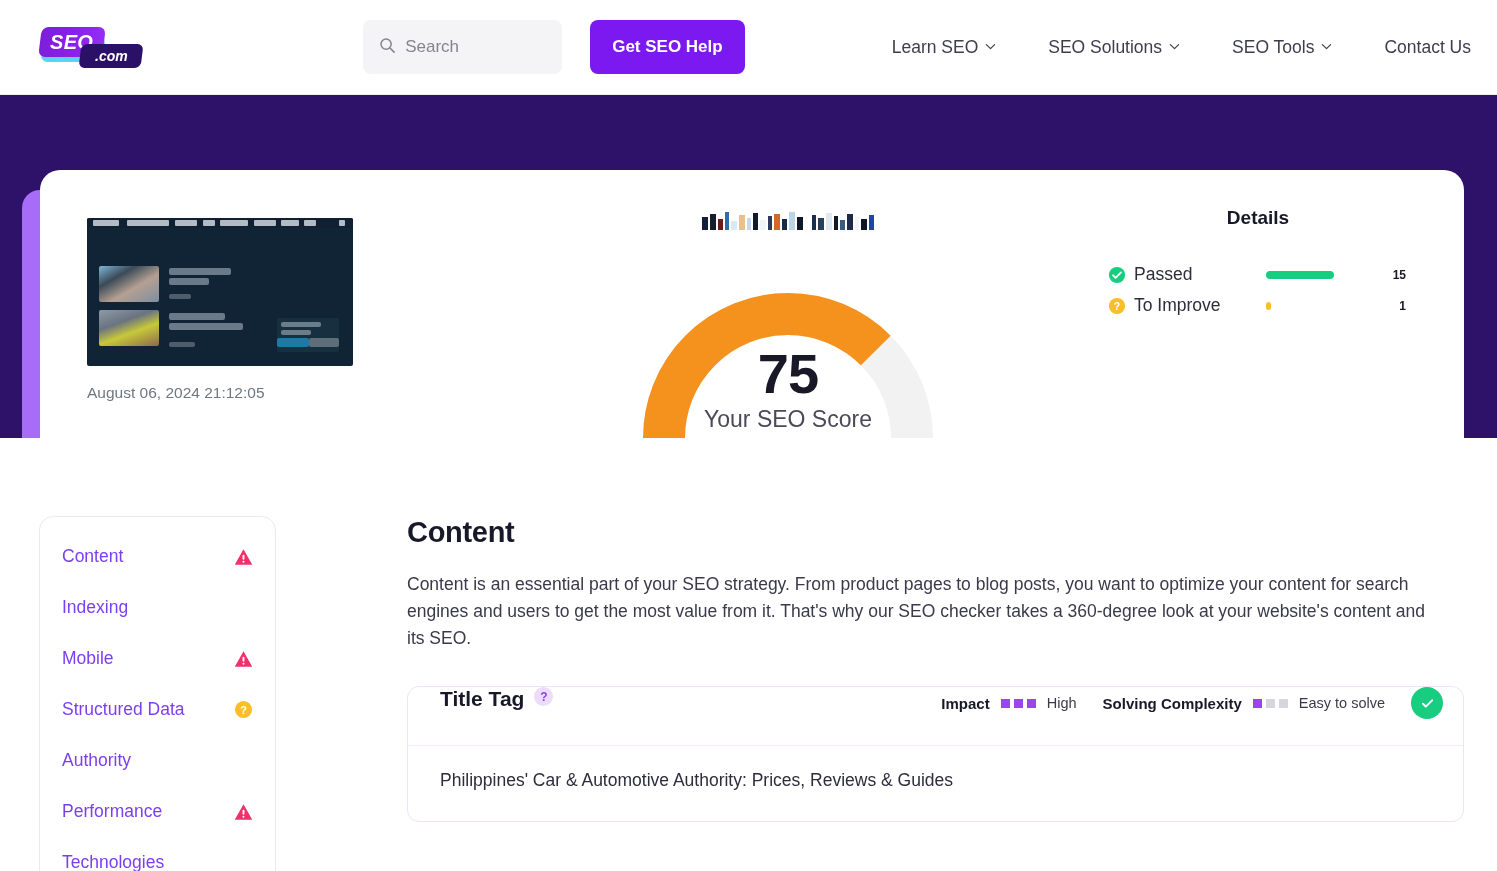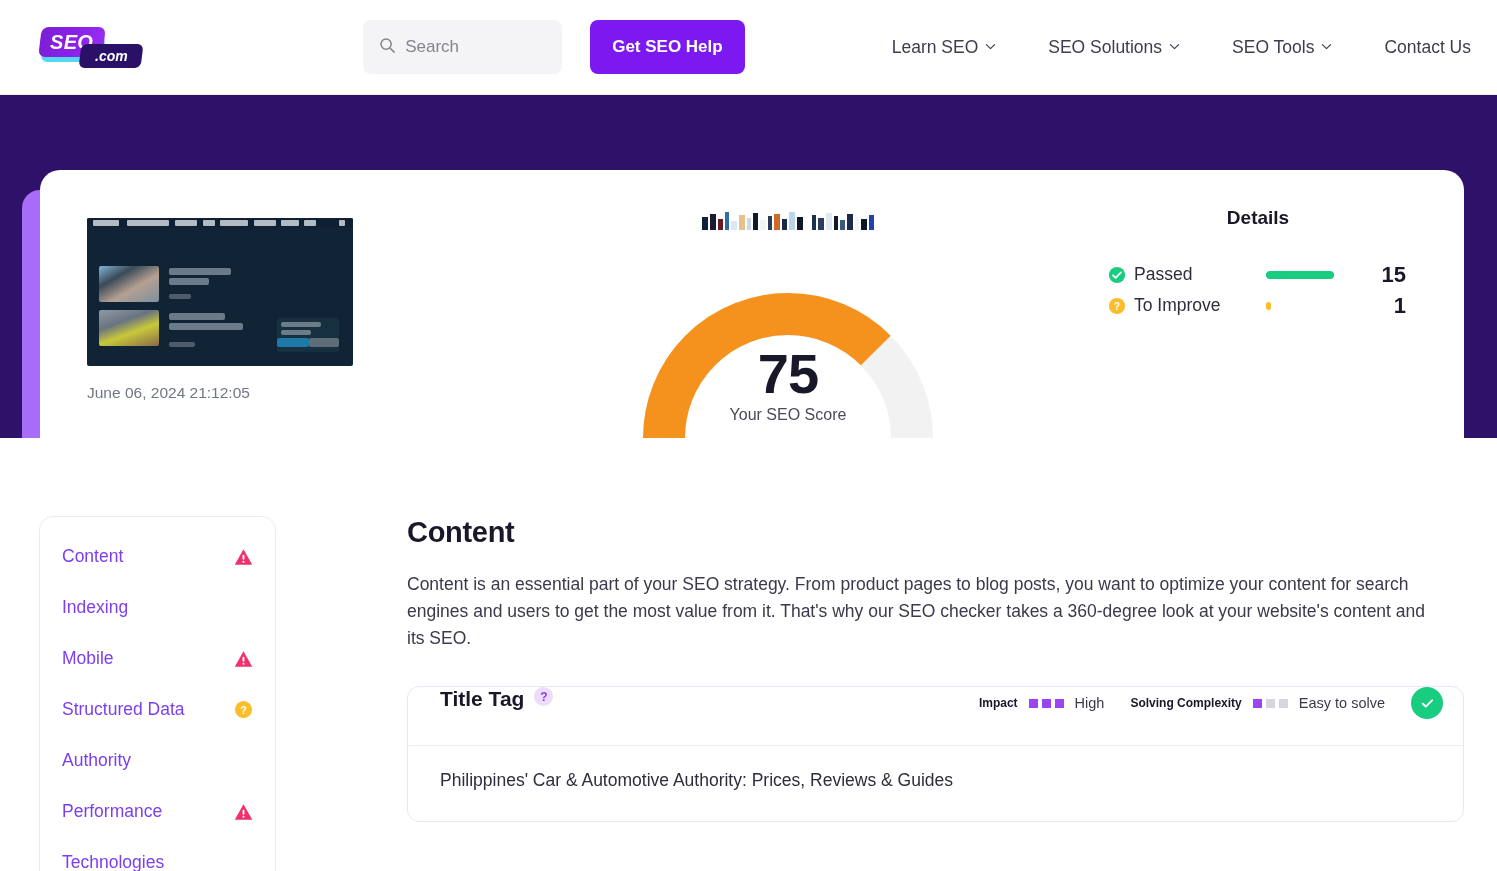--- a/index.html
+++ b/index.html
@@ -113,33 +113,33 @@
   }
   #redacted i { display:block; width:5px; border-radius:0; }
   #gauge { position: absolute; left: 50%; top: 38px; transform: translateX(-50%); width: 290px; height: 200px; }
   #gauge svg { display:block; }
   #score-num {
     position: absolute; left: 50%; top: 146px; transform: translateX(-50%);
     font-size: 56px; font-weight: 800; color: #181829; line-height: 1; letter-spacing: -1px;
   }
   #score-label {
     position: absolute; left: 50%; top: 206px; transform: translateX(-50%);
-    font-size: 16px; color: #4a4a58; white-space: nowrap;
+    font-size: 23px; color: #4a4a58; white-space: nowrap;
   }
 
   
   #details { position: absolute; left: 1068px; top: 37px; width: 300px; }
   #details-title { text-align: center; font-size: 19px; font-weight: 700; color:#181829; }
   #details-rows { margin-top: 30px; }
   .det-row { display: flex; align-items: center; height: 31px; }
   .det-ico { width: 26px; display:flex; align-items:center; justify-content:flex-start; }
   .det-lab { width: 132px; font-size: 17.5px; color: #2d2d3c; }
   .det-bar-cell { width: 100px; display:flex; align-items:center; }
   .det-bar { height: 8px; border-radius: 4px; }
-  .det-val { width: 40px; text-align: right; font-size: 22px; font-weight: 700; color: #181829; }
+  .det-val { width: 40px; text-align: right; font-size: 12px; font-weight: 700; color: #181829; }
 
   
   #sidebar {
     position: absolute; left: 39px; top: 516px; width: 237px; height: 400px;
     background: #fff; border: 1px solid #ece8f6; border-radius: 14px;
     padding: 14px 0 0 0;
   }
   .side-item {
     display: flex; align-items: center; justify-content: space-between;
     padding: 0 22px 0 22px; height: 51px; cursor: pointer;
@@ -162,21 +162,21 @@
     height: 59px; display: flex; align-items: flex-start; padding: 0 20px 0 32px;
     border-bottom: 1px solid #f2e9fc;
   }
   #tt-title { font-size: 21px; font-weight: 800; color: #181829; }
   .help-ico {
     width: 19px; height: 19px; border-radius: 50%; background: #eddcfb;
     color: #8b3ff0; font-size: 12px; font-weight: 700;
     display:flex; align-items:center; justify-content:center; margin-left: 10px; cursor:pointer;
   }
   #tt-meta { margin-left: auto; display: flex; align-items: center; gap: 0; }
-  .meta-lab { font-size: 12px; font-weight: 700; color: #181829; }
+  .meta-lab { font-size: 15px; font-weight: 700; color: #181829; }
   .dots { display: flex; gap: 4px; margin: 0 11px; }
   .dots i { width: 9px; height: 9px; display:block; background: #d6d6dd; }
   .dots i.on { background: #9b45f0; }
   .meta-val { font-size: 14.5px; color: #3a3a4a; }
   #tt-status {
     width: 32px; height: 32px; border-radius: 50%; background: #18cd7f;
     display:flex; align-items:center; justify-content:center; margin-left: 26px;
   }
   #tt-body { padding: 24px 32px 30px 32px; }
   #tt-value { font-size: 17.5px; color: #2d2d3c; }
@@ -272,21 +272,21 @@
         <div class="tb-line" style="left:82px; top:95px; width:56px;"></div>
         <div class="tb-line" style="left:82px; top:105px;width:74px;"></div>
         <div class="tb-line dim" style="left:82px; top:124px;width:26px; height:5px;"></div>
 
         <div class="tb-thumbimg" style="left:190px; top:100px; width:62px; height:34px; background:#16303f;"></div>
         <div class="tb-line" style="left:194px; top:104px; width:40px; height:5px;"></div>
         <div class="tb-line" style="left:194px; top:112px; width:30px; height:5px;"></div>
         <div class="tb-thumbimg" style="left:190px; top:120px; width:32px; height:9px; background:#1d7aa8;"></div>
         <div class="tb-thumbimg" style="left:222px; top:120px; width:30px; height:9px; background:#5e6d77;"></div>
       </div>
-      <div id="thumb-date">June 06, 2024 21:12:05</div>
+      <div id="thumb-date">August 06, 2024 21:12:05</div>
     </div>
 
     <div id="gauge-wrap">
       <div id="redacted">
           <i style="background: rgb(19, 32, 58); height: 13px; width: 7px;"></i>
           <i style="background: rgb(27, 27, 46); height: 16px; width: 6px;"></i>
           <i style="background: rgb(107, 26, 34); height: 11px; width: 6px;"></i>
           <i style="background: rgb(46, 110, 168); height: 18px; width: 4px;"></i>
           <i style="background: rgb(217, 232, 242); height: 9px; width: 7px;"></i>
           <i style="background: rgb(232, 192, 138); height: 15px; width: 6px;"></i>

